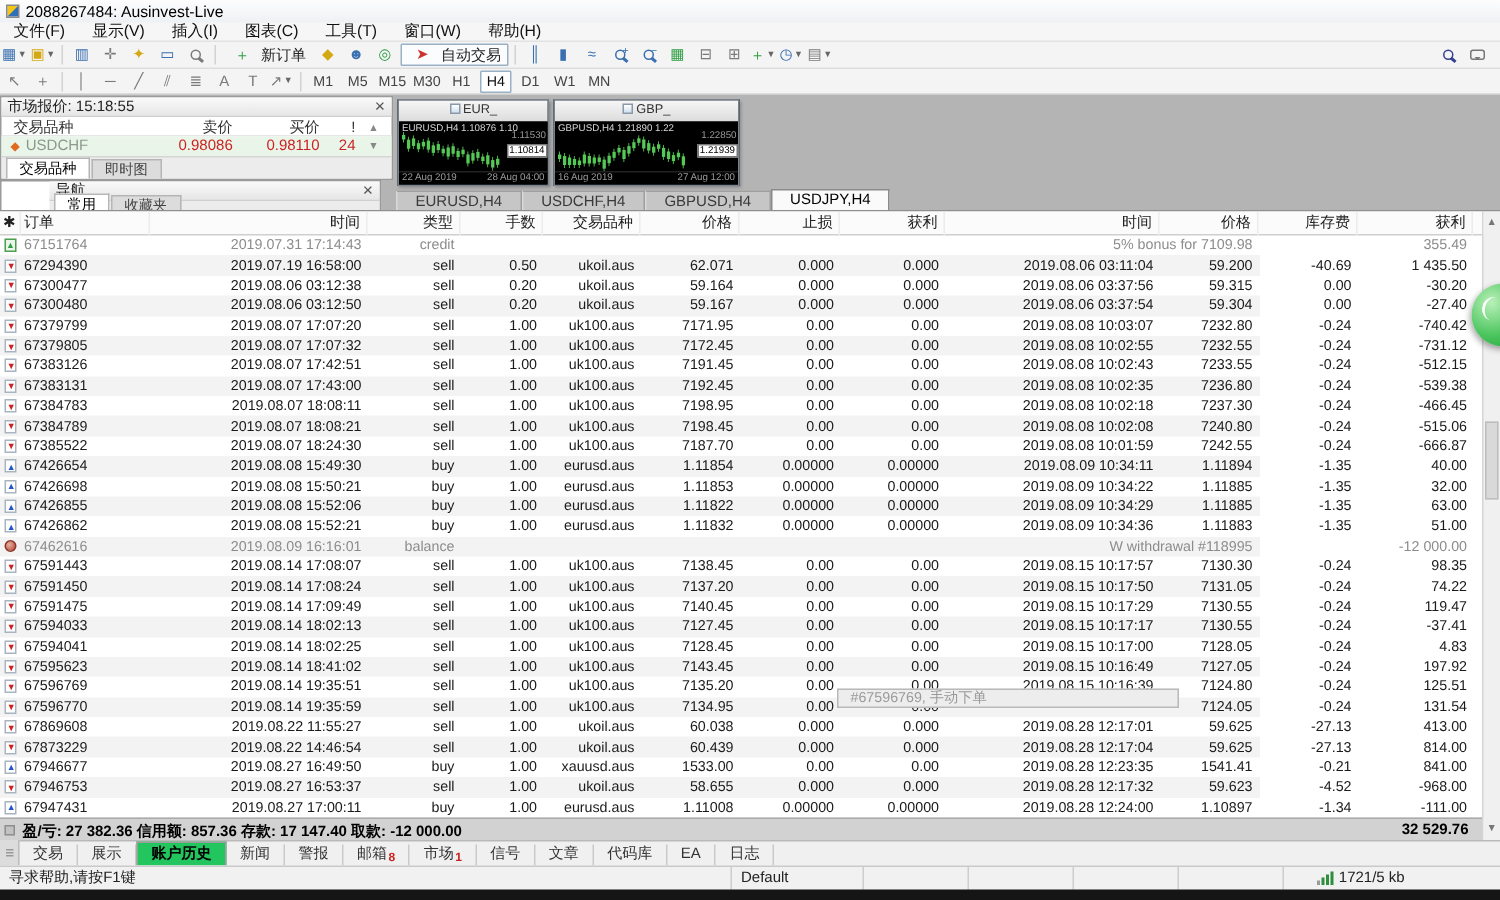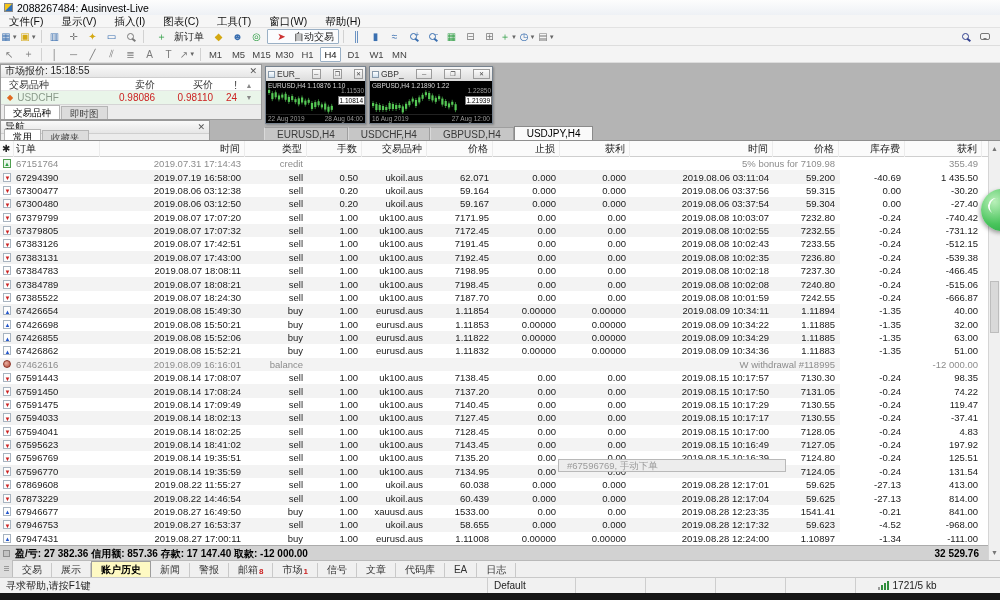--- a/index.html
+++ b/index.html
@@ -49,26 +49,26 @@
   .mkwgrid .l { padding-left:8px; text-align:left; } .mkwgrid .r { text-align:right; }
   .mkwrow { background:#e9f5e9; color:#cc2222; }
   .sym { color:#8a9a8a; display:flex; align-items:center; gap:4px; padding-left:6px; }
   .dia { color:#e06a1f; font-size:8px; }
   .sarr { font-size:7px; color:#888; text-align:center; }
   .mkwtabs { display:flex; align-items:flex-end; height:15px; background:#ececec; border-top:1px solid #d5d5d5; padding-left:3px; gap:1px; }
   .ptab { font-size:9.5px; padding:0 8px; height:13px; line-height:13px; color:#444; background:#dcdcdc; border:1px solid #b5b5b5; border-bottom:none; }
   .ptab.on { background:#fff; color:#000; height:14px; }
 
   
-  .nav { left:0; top:120px; width:210px; height:22px; }
+  .nav { left:0; top:120px; width:254px; height:22px;padding-left:32px; }
 
   
   .cwin { position:absolute; top:66px; height:58px; border:1px solid #77828e; background:#000; box-shadow:1px 1px 2px rgba(0,0,0,.25); }
   .cwin.eur { left:265px; width:101px; } .cwin.gbp { left:369px; width:124px; }
-  .cwt { height:14px; background:linear-gradient(#f6f6f6,#dcdcdc); display:flex; align-items:center; padding:0 2px; gap:12px; }
+  .cwt { height:14px; background:linear-gradient(#f6f6f6,#dcdcdc); display:flex; align-items:center; padding:0 2px; gap:12px;flex-direction:column; }
   .cwt .nm { font-size:8.5px; color:#333; flex:1; display:flex; align-items:center; gap:2px; }
   .cwt .ci { width:7px; height:7px; border:1px solid #8899aa; background:linear-gradient(#fff,#cfe0ef); }
   .wb { width:17px; height:10px; background:linear-gradient(#fcfcfc,#dedede); border:1px solid #9b9b9b; font-size:6px; color:#444; display:inline-flex; align-items:center; justify-content:center; line-height:1; }
   .cbody { position:relative; height:42px; background:#000; overflow:hidden; }
   .cinfo { position:absolute; left:2px; top:1px; font-size:6.5px; color:#d8d8d8; white-space:nowrap; }
   .cscale { position:absolute; right:1px; top:6px; font-size:6.5px; color:#9a9a9a; }
   .cprice { position:absolute; right:0; top:15px; font-size:6.5px; background:#fff; color:#000; border:1px solid #777; padding:0 1px; }
   .cdates { position:absolute; left:0; right:0; bottom:0; height:9px; display:flex; justify-content:space-between; padding:0 2px; font-size:6.5px; color:#9a9a9a; border-top:1px solid #222; }
 
   
@@ -106,21 +106,21 @@
 
   
   .ball { position:absolute; left:981px; top:189px; width:42px; height:42px; border-radius:50%; background:radial-gradient(circle at 32% 30%, #b9f0b9, #49c45c 55%, #1f9e3d); box-shadow:-1px 2px 4px rgba(0,0,0,.35); z-index:9; }
   .ball::after { content:''; position:absolute; left:7px; top:9px; width:14px; height:16px; border-left:2.5px solid rgba(255,255,255,.95); border-radius:50% 0 0 50%; transform:rotate(14deg); }
 
   
   .btabs { position:absolute; left:0; top:560px; width:1000px; height:17px; background:#f0f0f0; border-top:1px solid #b9b9b9; display:flex; align-items:flex-end; }
   .grip { width:13px; height:17px; background:#dcdcdc; border-right:1px solid #bdbdbd; display:flex; flex-direction:column; align-items:center; justify-content:center; gap:1px; }
   .grip b { width:5px; height:1px; background:#999; }
   .btab { font-size:10px; color:#333; padding:0 9px; height:14px; line-height:14px; border-right:1px solid #c9c9c9; display:inline-flex; align-items:center; }
-  .btab.on { background:#fef9c3; border:1px solid #9d9d9d; border-bottom:none; height:16px; font-weight:bold; color:#000; }
+  .btab.on { background:#22c55e; border:1px solid #9d9d9d; border-bottom:none; height:16px; font-weight:bold; color:#000; }
   .badge { color:#cc2222; font-size:8px; margin-left:1px; position:relative; top:2px; font-weight:bold; }
 
   
   .statusbar { position:absolute; left:0; top:577px; width:1000px; height:16px; background:#f1f1f1; border-top:1px solid #c9c9c9; display:flex; font-size:10px; color:#222; }
   .scell { height:16px; line-height:15px; border-right:1px solid #cecece; padding:0 6px; white-space:nowrap; overflow:hidden; }
   .s-help { width:488px; } .s-prof { width:88px; } .s-e { width:70px; }
   .s-net { flex:1; display:flex; align-items:center; justify-content:center; padding-right:42px; gap:4px; }
   .bars { display:inline-flex; align-items:flex-end; gap:1px; height:9px; }
   .bars b { width:2px; background:#2f8e3c; display:inline-block; }
   .bars b:nth-child(1){height:3px;background:#9a9a9a;} .bars b:nth-child(2){height:5px;} .bars b:nth-child(3){height:7px;} .bars b:nth-child(4){height:9px;}

